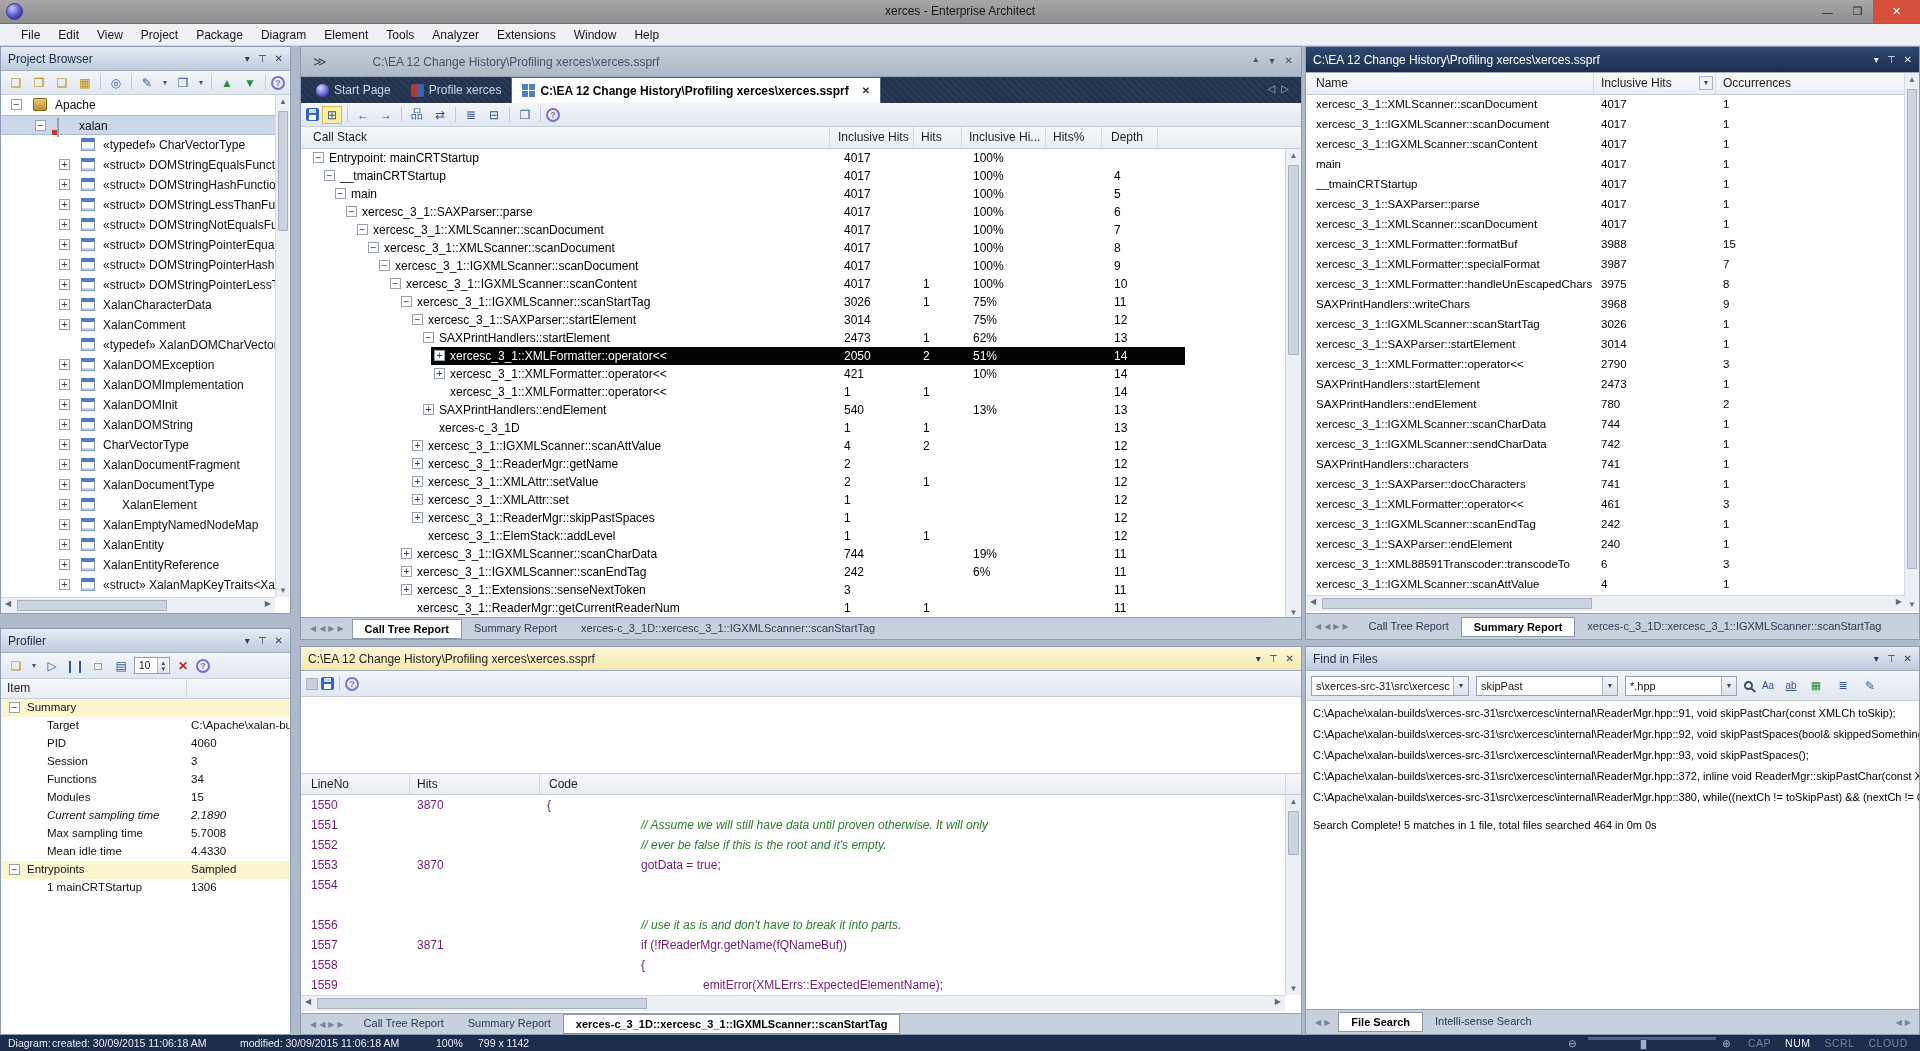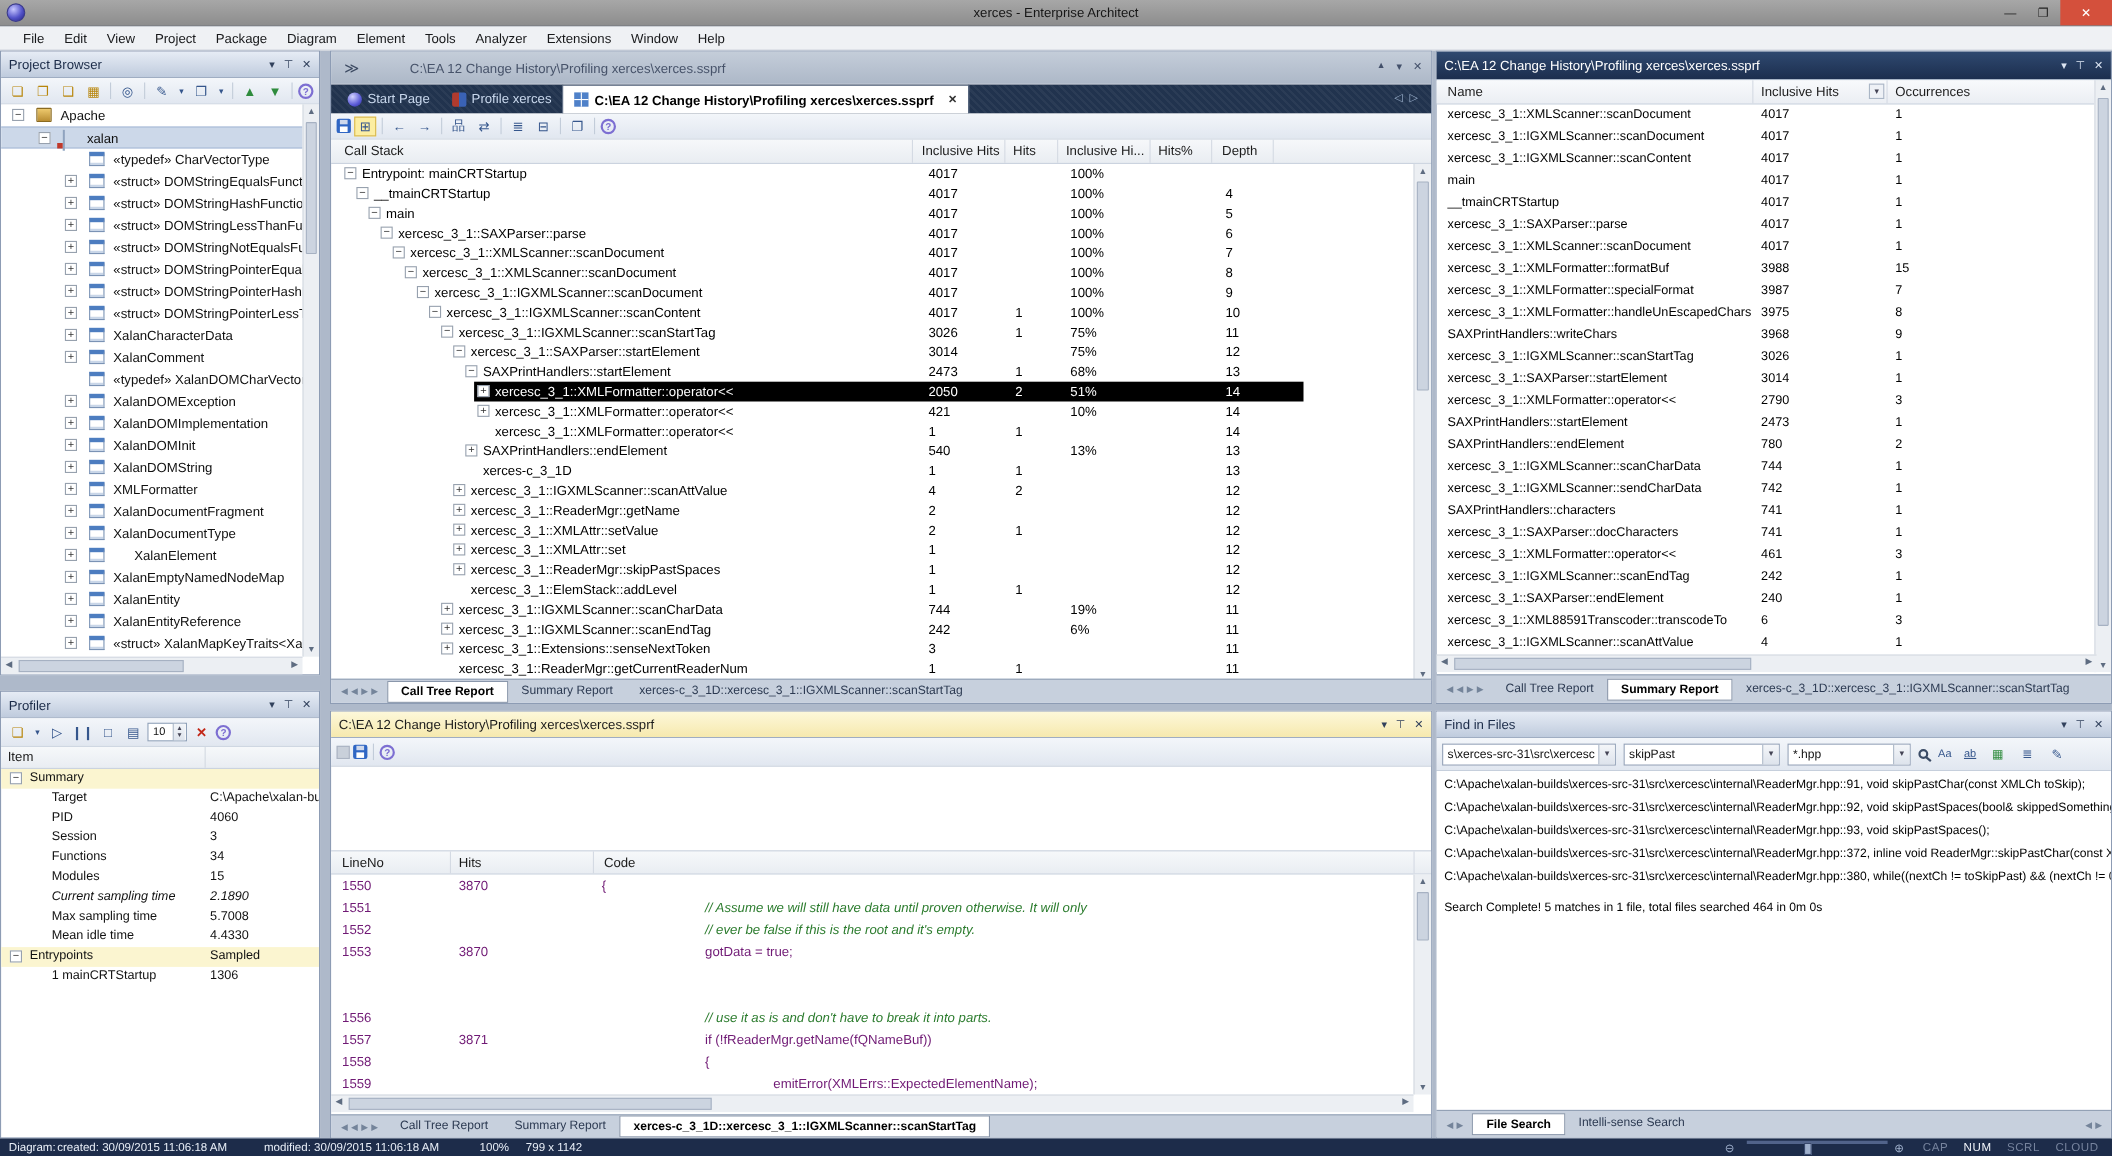--- a/index.html
+++ b/index.html
@@ -262,21 +262,21 @@
         <span class="tlabel" style="left: 102px;">XalanDOMInit</span>
       </div>
       <div class="pbrow" style="top: 320px;">
         <span class="expander" style="left: 58px;">+</span>
         <span class="ticon class" style="left: 80px;"></span>
         <span class="tlabel" style="left: 102px;">XalanDOMString</span>
       </div>
       <div class="pbrow" style="top: 340px;">
         <span class="expander" style="left: 58px;">+</span>
         <span class="ticon class" style="left: 80px;"></span>
-        <span class="tlabel" style="left: 102px;">XMLFormatter</span>
+        <span class="tlabel" style="left: 102px;">CharVectorType</span>
       </div>
       <div class="pbrow" style="top: 360px;">
         <span class="expander" style="left: 58px;">+</span>
         <span class="ticon class" style="left: 80px;"></span>
         <span class="tlabel" style="left: 102px;">XalanDocumentFragment</span>
       </div>
       <div class="pbrow" style="top: 380px;">
         <span class="expander" style="left: 58px;">+</span>
         <span class="ticon class" style="left: 80px;"></span>
         <span class="tlabel" style="left: 102px;">XalanDocumentType</span>
@@ -524,21 +524,21 @@
         <span class="cslabel" style="left: 127px;">xercesc_3_1::SAXParser::startElement</span>
         <span class="cscell" style="left: 543px;">3014</span>
         <span class="cscell" style="left: 672px;">75%</span>
         <span class="cscell" style="left: 813px;">12</span>
       </div>
       <div class="csrow" style="top: 180px;">
         <span class="expander" style="left: 122px;">−</span>
         <span class="cslabel" style="left: 138px;">SAXPrintHandlers::startElement</span>
         <span class="cscell" style="left: 543px;">2473</span>
         <span class="cscell" style="left: 622px;">1</span>
-        <span class="cscell" style="left: 672px;">68%</span>
+        <span class="cscell" style="left: 672px;">62%</span>
         <span class="cscell" style="left: 813px;">13</span>
       </div>
       <div class="csrow sel" style="top: 198px;">
         <div class="cs-hl" style="left: 130px; width: 754px;"></div>
         <span class="expander" style="left: 133px;">+</span>
         <span class="cslabel" style="left: 149px;">xercesc_3_1::XMLFormatter::operator&lt;&lt;</span>
         <span class="cscell" style="left: 543px;">2050</span>
         <span class="cscell" style="left: 622px;">2</span>
         <span class="cscell" style="left: 672px;">51%</span>
         <span class="cscell" style="left: 813px;">14</span>
@@ -683,20 +683,23 @@
         <span class="ccell comment" style="left: 340px;">// Assume we will still have data until proven otherwise. It will only</span>
       </div>
       <div class="crow" style="top: 40px;">
         <span class="ccell" style="left: 10px;">1552</span>
         <span class="ccell comment" style="left: 340px;">// ever be false if this is the root and it's empty.</span>
       </div>
       <div class="crow" style="top: 60px;">
         <span class="ccell" style="left: 10px;">1553</span>
         <span class="ccell" style="left: 116px;">3870</span>
         <span class="ccell" style="left: 340px;">gotData = true;</span>
+      </div>
+      <div class="crow" style="top: 80px;">
+        <span class="ccell" style="left: 10px;">1554</span>
       </div>
       <div class="crow" style="top: 120px;">
         <span class="ccell" style="left: 10px;">1556</span>
         <span class="ccell comment" style="left: 340px;">// use it as is and don't have to break it into parts.</span>
       </div>
       <div class="crow" style="top: 140px;">
         <span class="ccell" style="left: 10px;">1557</span>
         <span class="ccell" style="left: 116px;">3871</span>
         <span class="ccell" style="left: 340px;">if (!fReaderMgr.getName(fQNameBuf))</span>
       </div>

